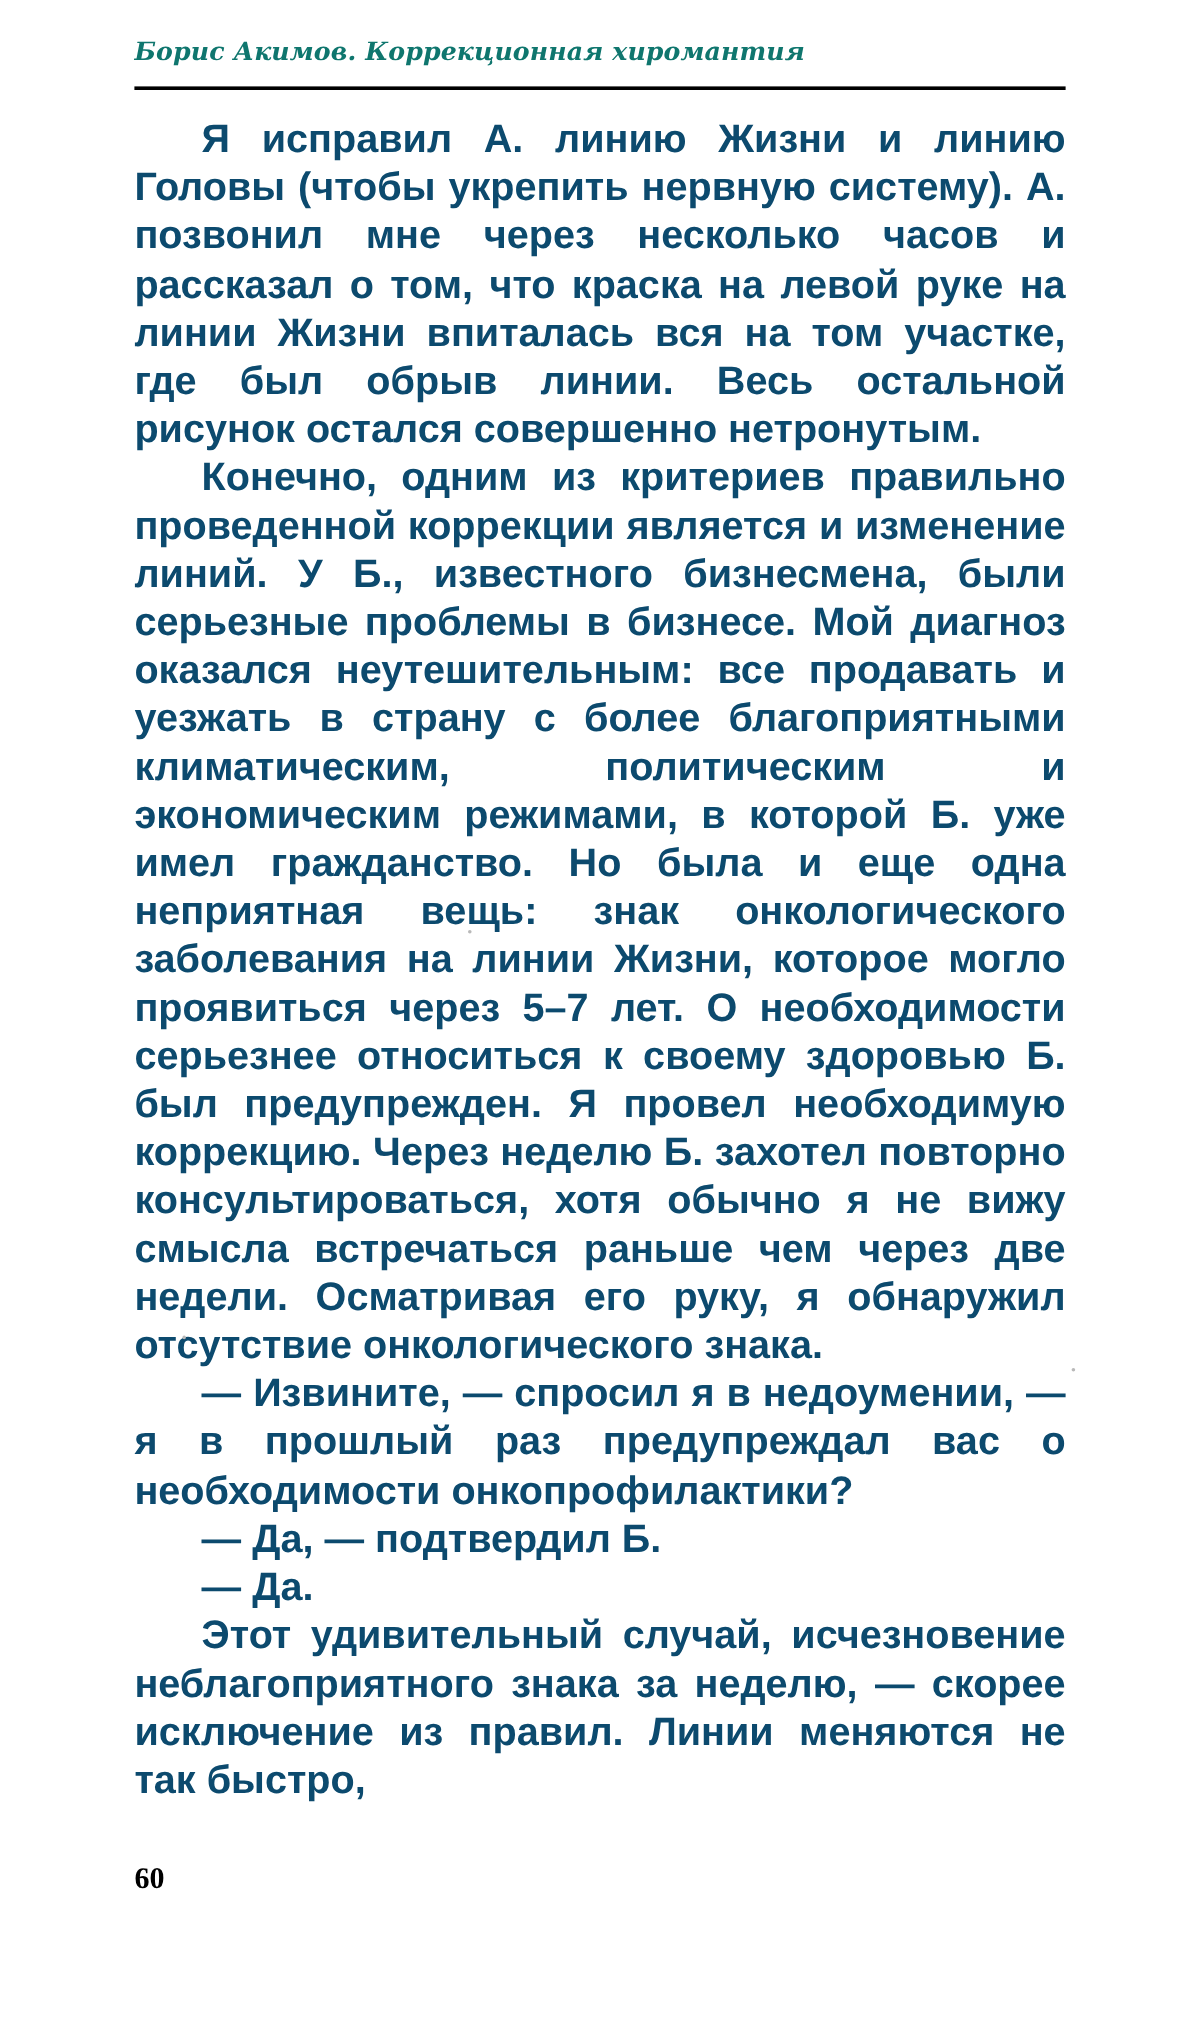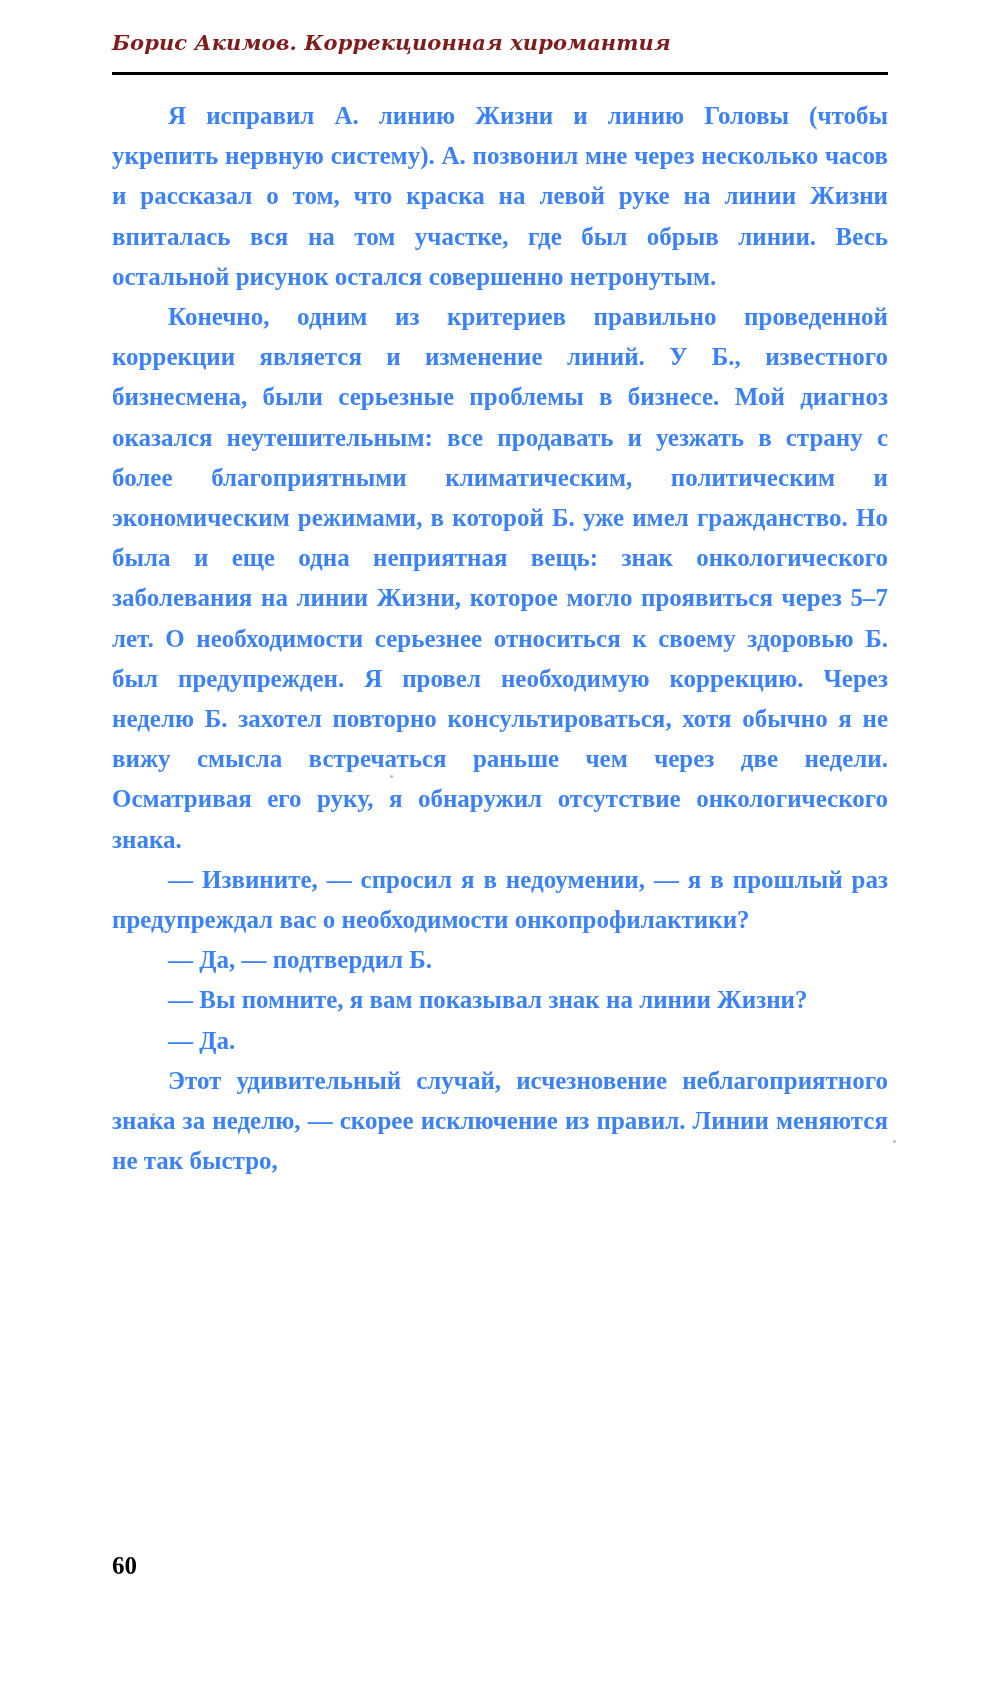--- a/index.html
+++ b/index.html
@@ -29,46 +29,46 @@
     left: 112px;
     top: 30px;
     width: 776px;
   }
   .running-title {
     font-family: "DejaVu Serif", serif;
     font-style: italic;
     font-weight: 700;
     font-size: 21px;
     letter-spacing: 0.1px;
-    color: #7f1d1d;
+    color: #0f766e;
     white-space: nowrap;
   }
   .header-rule {
     position: absolute;
     left: 112px;
     top: 72px;
     width: 776px;
     height: 3px;
     background: #000000;
   }
   .content {
     position: absolute;
     left: 112px;
     top: 96px;
     width: 776px;
   }
   p {
     margin: 0;
-    font-family: Liberation Serif, serif;
+    font-family: Liberation Sans, sans-serif;
     font-weight: 700;
-    font-size: 25px;
+    font-size: 33px;
     line-height: 40.2px;
     text-align: justify;
     text-justify: inter-word;
-    color: #3b82f6;
+    color: #0c4a6e;
     hyphens: manual;
   }
   p.indent {
     text-indent: 56px;
   }
   p.dash {
     text-indent: 56px;
   }
   .footer {
     position: absolute;
@@ -98,21 +98,20 @@
   <div class="header">
     <div class="running-title">Борис Акимов. Коррекционная хиромантия</div>
   </div>
   <div class="header-rule"></div>
 
   <div class="content">
     <p class="indent">Я исправил А. линию Жизни и линию Головы (чтобы укрепить нервную систему). А. позвонил мне через несколько часов и рассказал о том, что краска на левой руке на линии Жизни впиталась вся на том участке, где был обрыв линии. Весь остальной рисунок остался совершенно нетронутым.</p>
     <p class="indent">Конечно, одним из критериев правильно проведенной коррекции является и изменение линий. У Б., известного бизнесмена, были серьезные проблемы в бизнесе. Мой диагноз оказался неутешительным: все продавать и уезжать в страну с более благоприятными климатическим, политическим и экономическим режимами, в которой Б. уже имел гражданство. Но была и еще одна неприятная вещь: знак онкологического заболевания на линии Жизни, которое могло проявиться через 5–7 лет. О необходимости серьезнее относиться к своему здоровью Б. был предупрежден. Я провел необходимую коррекцию. Через неделю Б. захотел повторно консультироваться, хотя обычно я не вижу смысла встречаться раньше чем через две недели. Осматривая его руку, я обнаружил отсутствие онкологического знака.</p>
     <p class="dash">— Извините, — спросил я в недоумении, — я в прошлый раз предупреждал вас о необходимости онкопрофилактики?</p>
     <p class="dash">— Да, — подтвердил Б.</p>
-    <p class="dash">— Вы помните, я вам показывал знак на линии Жизни?</p>
     <p class="dash">— Да.</p>
     <p class="indent">Этот удивительный случай, исчезновение неблагоприятного знака за неделю, — скорее исключение из правил. Линии меняются не так быстро,</p>
   </div>
 
   <div class="footer">
     <div class="page-number">60</div>
   </div>
 
   <div class="speck" style="left:390px; top:775px;"></div>
   <div class="speck" style="left:893px; top:1140px;"></div>

